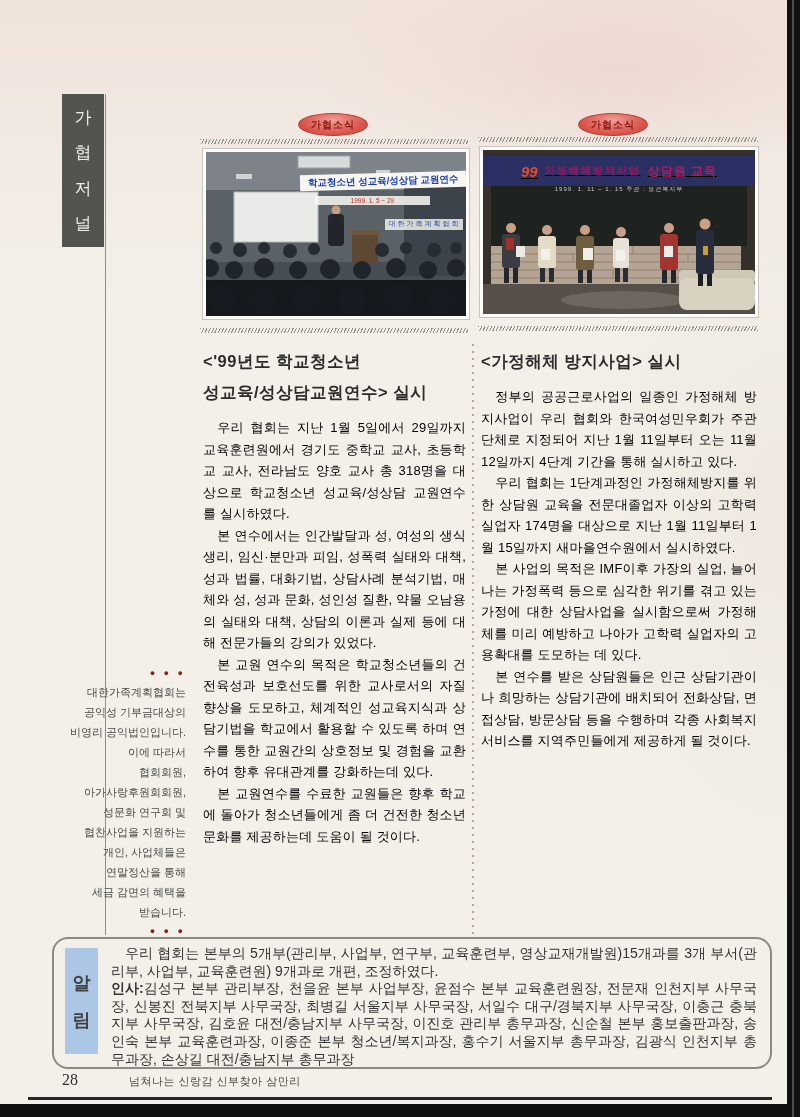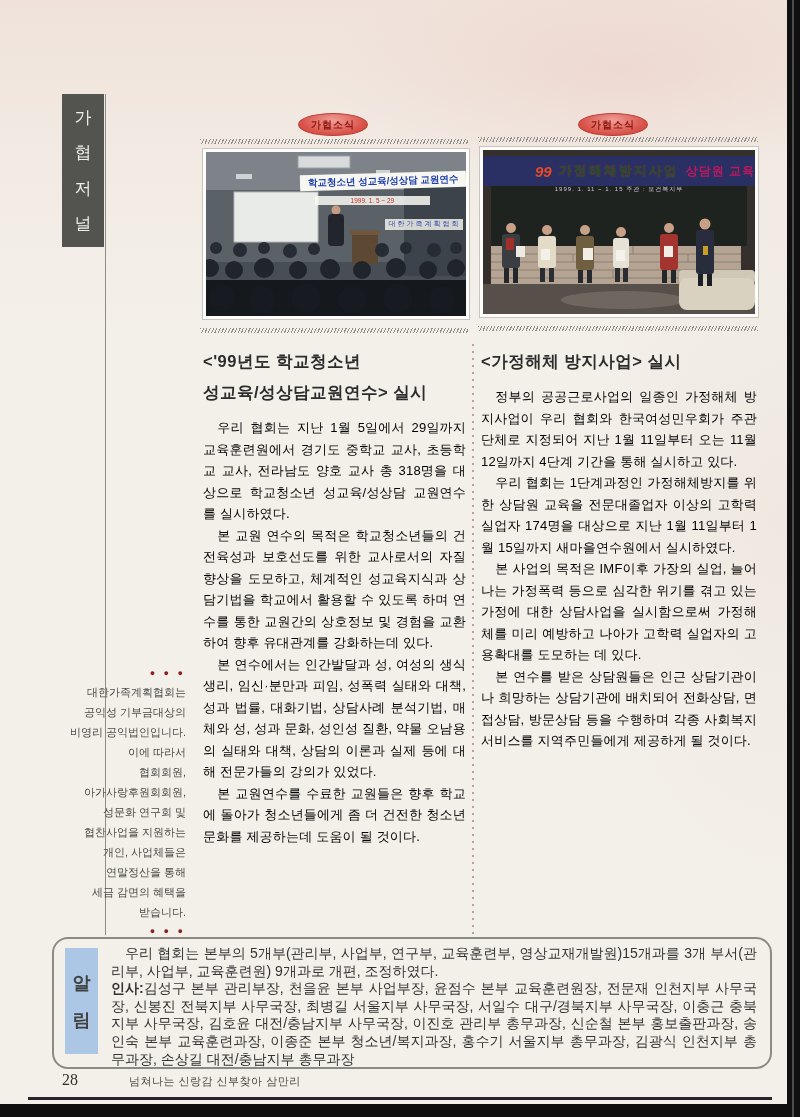--- a/index.html
+++ b/index.html
@@ -56,24 +56,24 @@
     position:absolute;left:36%;right:0;top:13%;background:#f7f6f1;color:#1d3fae;
     font-weight:700;font-size:9.5px;line-height:1.7;white-space:nowrap;overflow:hidden;
     text-align:center;transform:rotate(-1.5deg);
   }
   .p1-date{position:absolute;left:42%;right:14%;top:27%;color:#c03028;font-size:6.5px;
     text-align:center;background:rgba(250,250,245,.85);line-height:1.4;}
   .p1-org{position:absolute;right:1%;top:41%;color:#2a48a8;font-size:7px;
     background:rgba(246,246,240,.82);padding:0 3px;letter-spacing:2px;line-height:1.5;}
   .p2-banner{
     position:absolute;left:0;right:0;top:4.5%;height:17%;
-    display:flex;align-items:center;justify-content:flex-end;gap:7px;white-space:nowrap;
+    display:flex;align-items:center;justify-content:center;gap:7px;white-space:nowrap;text-decoration:underline;
   }
   .p2-year{color:#e84a28;font-size:15px;font-weight:bold;font-style:italic;}
-  .p2-title{color:#14532d;font-size:13px;font-weight:bold;letter-spacing:2px;text-shadow:0 0 1px #c23;}
+  .p2-title{color:#701a75;font-size:10px;font-weight:bold;letter-spacing:2px;text-shadow:0 0 1px #c23;}
   .p2-side{color:#be185d;font-size:12px;font-weight:bold;letter-spacing:1px;}
   .p2-sub{position:absolute;left:0;right:0;top:21.5%;text-align:center;color:#cfc5d8;font-size:6px;letter-spacing:1px;}
 
   
   .divider{position:absolute;left:472px;top:344px;width:2px;height:590px;
     background:repeating-linear-gradient(180deg,#bd8d8a 0 2px,transparent 2px 7px);opacity:.85;}
   .col{position:absolute;}
   .col-left{left:203px;top:346px;width:263px;}
   .col-right{left:481px;top:346px;width:276px;}
   .headline{
@@ -252,22 +252,22 @@
       <div class="p2-sub">1999. 1. 11 ~ 1. 15   주관 : 보건복지부</div>
     </div>
   </div>
 
   <div class="divider"></div>
 
   <div class="col col-left">
     <h2 class="headline">&lt;'99년도 학교청소년
 성교육/성상담교원연수&gt; 실시</h2>
     <p>우리 협회는 지난 1월 5일에서 29일까지 교육훈련원에서 경기도 중학교 교사, 초등학교 교사, 전라남도 양호 교사 총 318명을 대상으로 학교청소년 성교육/성상담 교원연수를 실시하였다.</p>
+    <p>본 연수에서는 인간발달과 성, 여성의 생식생리, 임신·분만과 피임, 성폭력 실태와 대책, 성과 법률, 대화기법, 상담사례 분석기법, 매체와 성, 성과 문화, 성인성 질환, 약물 오남용의 실태와 대책, 상담의 이론과 실제 등에 대해 전문가들의 강의가 있었다.</p>
     <p>본 교원 연수의 목적은 학교청소년들의 건전육성과 보호선도를 위한 교사로서의 자질향상을 도모하고, 체계적인 성교육지식과 상담기법을 학교에서 활용할 수 있도록 하며 연수를 통한 교원간의 상호정보 및 경험을 교환하여 향후 유대관계를 강화하는데 있다.</p>
-    <p>본 연수에서는 인간발달과 성, 여성의 생식생리, 임신·분만과 피임, 성폭력 실태와 대책, 성과 법률, 대화기법, 상담사례 분석기법, 매체와 성, 성과 문화, 성인성 질환, 약물 오남용의 실태와 대책, 상담의 이론과 실제 등에 대해 전문가들의 강의가 있었다.</p>
     <p>본 교원연수를 수료한 교원들은 향후 학교에 돌아가 청소년들에게 좀 더 건전한 청소년 문화를 제공하는데 도움이 될 것이다.</p>
   </div>
 
   <div class="col col-right">
     <h2 class="headline">&lt;가정해체 방지사업&gt; 실시</h2>
     <p>정부의 공공근로사업의 일종인 가정해체 방지사업이 우리 협회와 한국여성민우회가 주관 단체로 지정되어 지난 1월 11일부터 오는 11월 12일까지 4단계 기간을 통해 실시하고 있다.</p>
     <p>우리 협회는 1단계과정인 가정해체방지를 위한 상담원 교육을 전문대졸업자 이상의 고학력 실업자 174명을 대상으로 지난 1월 11일부터 1월 15일까지 새마을연수원에서 실시하였다.</p>
     <p>본 사업의 목적은 IMF이후 가장의 실업, 늘어나는 가정폭력 등으로 심각한 위기를 겪고 있는 가정에 대한 상담사업을 실시함으로써 가정해체를 미리 예방하고 나아가 고학력 실업자의 고용확대를 도모하는 데 있다.</p>
     <p>본 연수를 받은 상담원들은 인근 상담기관이나 희망하는 상담기관에 배치되어 전화상담, 면접상담, 방문상담 등을 수행하며 각종 사회복지서비스를 지역주민들에게 제공하게 될 것이다.</p>
   </div>

